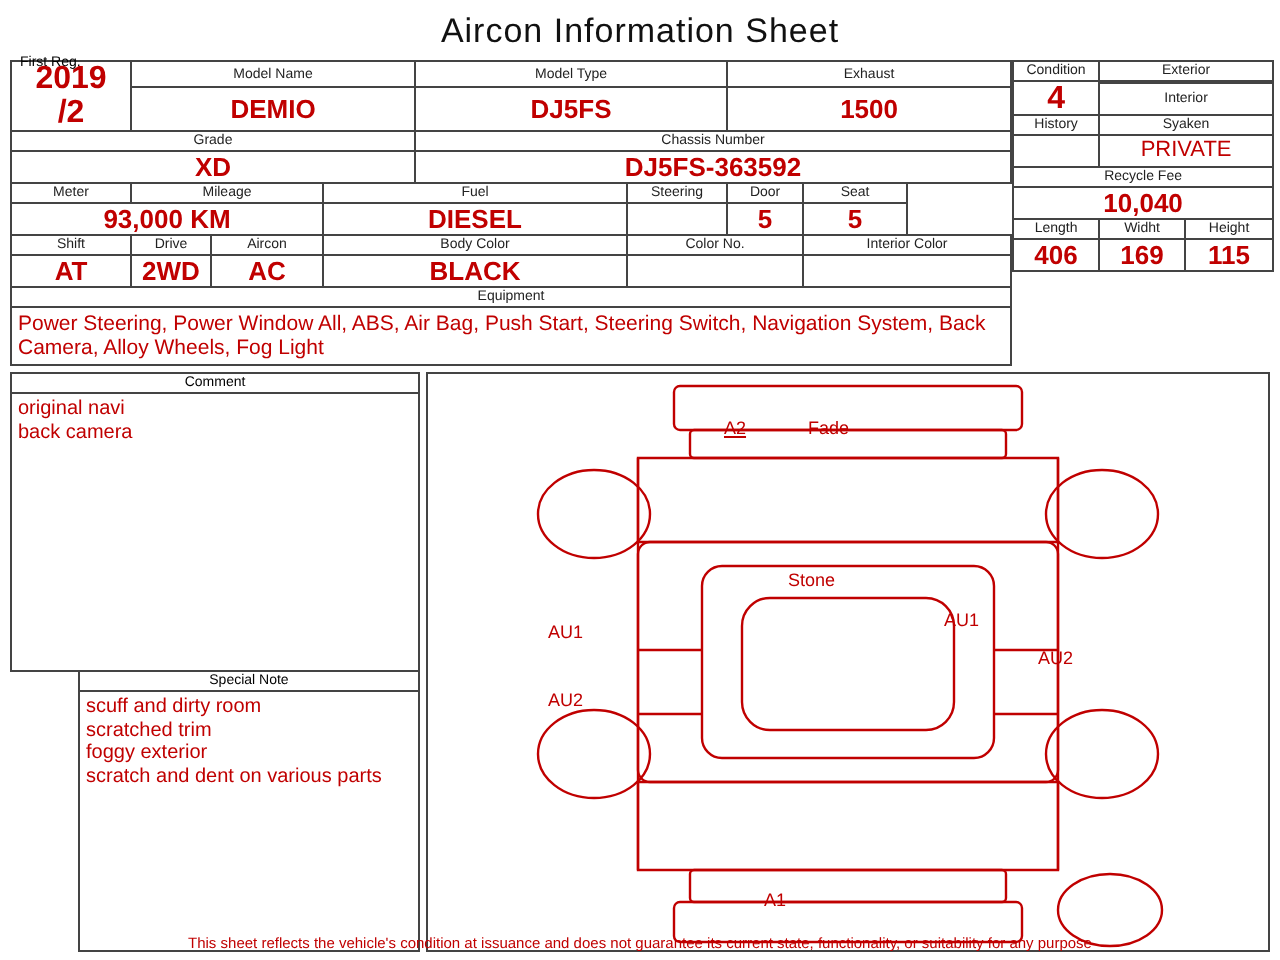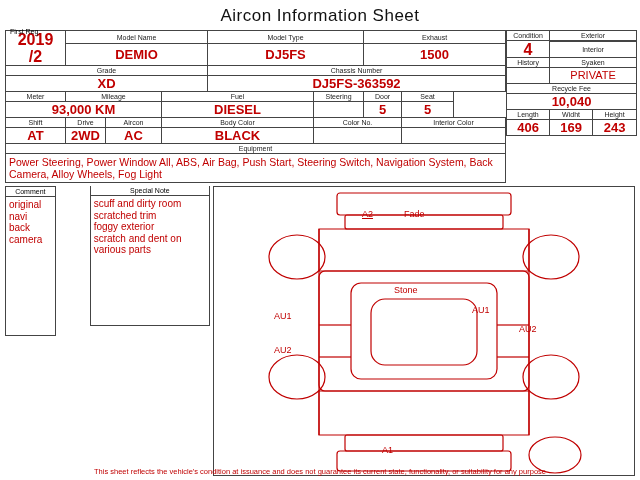--- a/index.html
+++ b/index.html
@@ -80,21 +80,21 @@
 
   
   .lower {
     display: flex;
     margin: 3px 5px 0 5px;
     height: 290px;
   }
   .comment-col {
     flex: 0 0 205px;
     display: flex;
-    flex-direction: row;
+    flex-direction: column;
   }
   .cbox {
     border: 1px solid #444;
     box-sizing: border-box;
     position: relative;
   }
   .cbox .chead {
     font-size: 7px;
     text-align: center;
     border-bottom: 1px solid #444;
@@ -257,21 +257,21 @@
           <td colspan="3" class="val mid">10,040</td>
         </tr>
         <tr>
           <td class="lbl">Length</td>
           <td class="lbl">Widht</td>
           <td class="lbl">Height</td>
         </tr>
         <tr>
           <td class="val mid">406</td>
           <td class="val mid">169</td>
-          <td class="val mid">243</td>
+          <td class="val mid">115</td>
         </tr>
       </tbody>
         </table>
     </div>
   </div>
 
   <div class="lower">
 
     <div class="comment-col">
       <div class="cbox" style="height:150px;">

